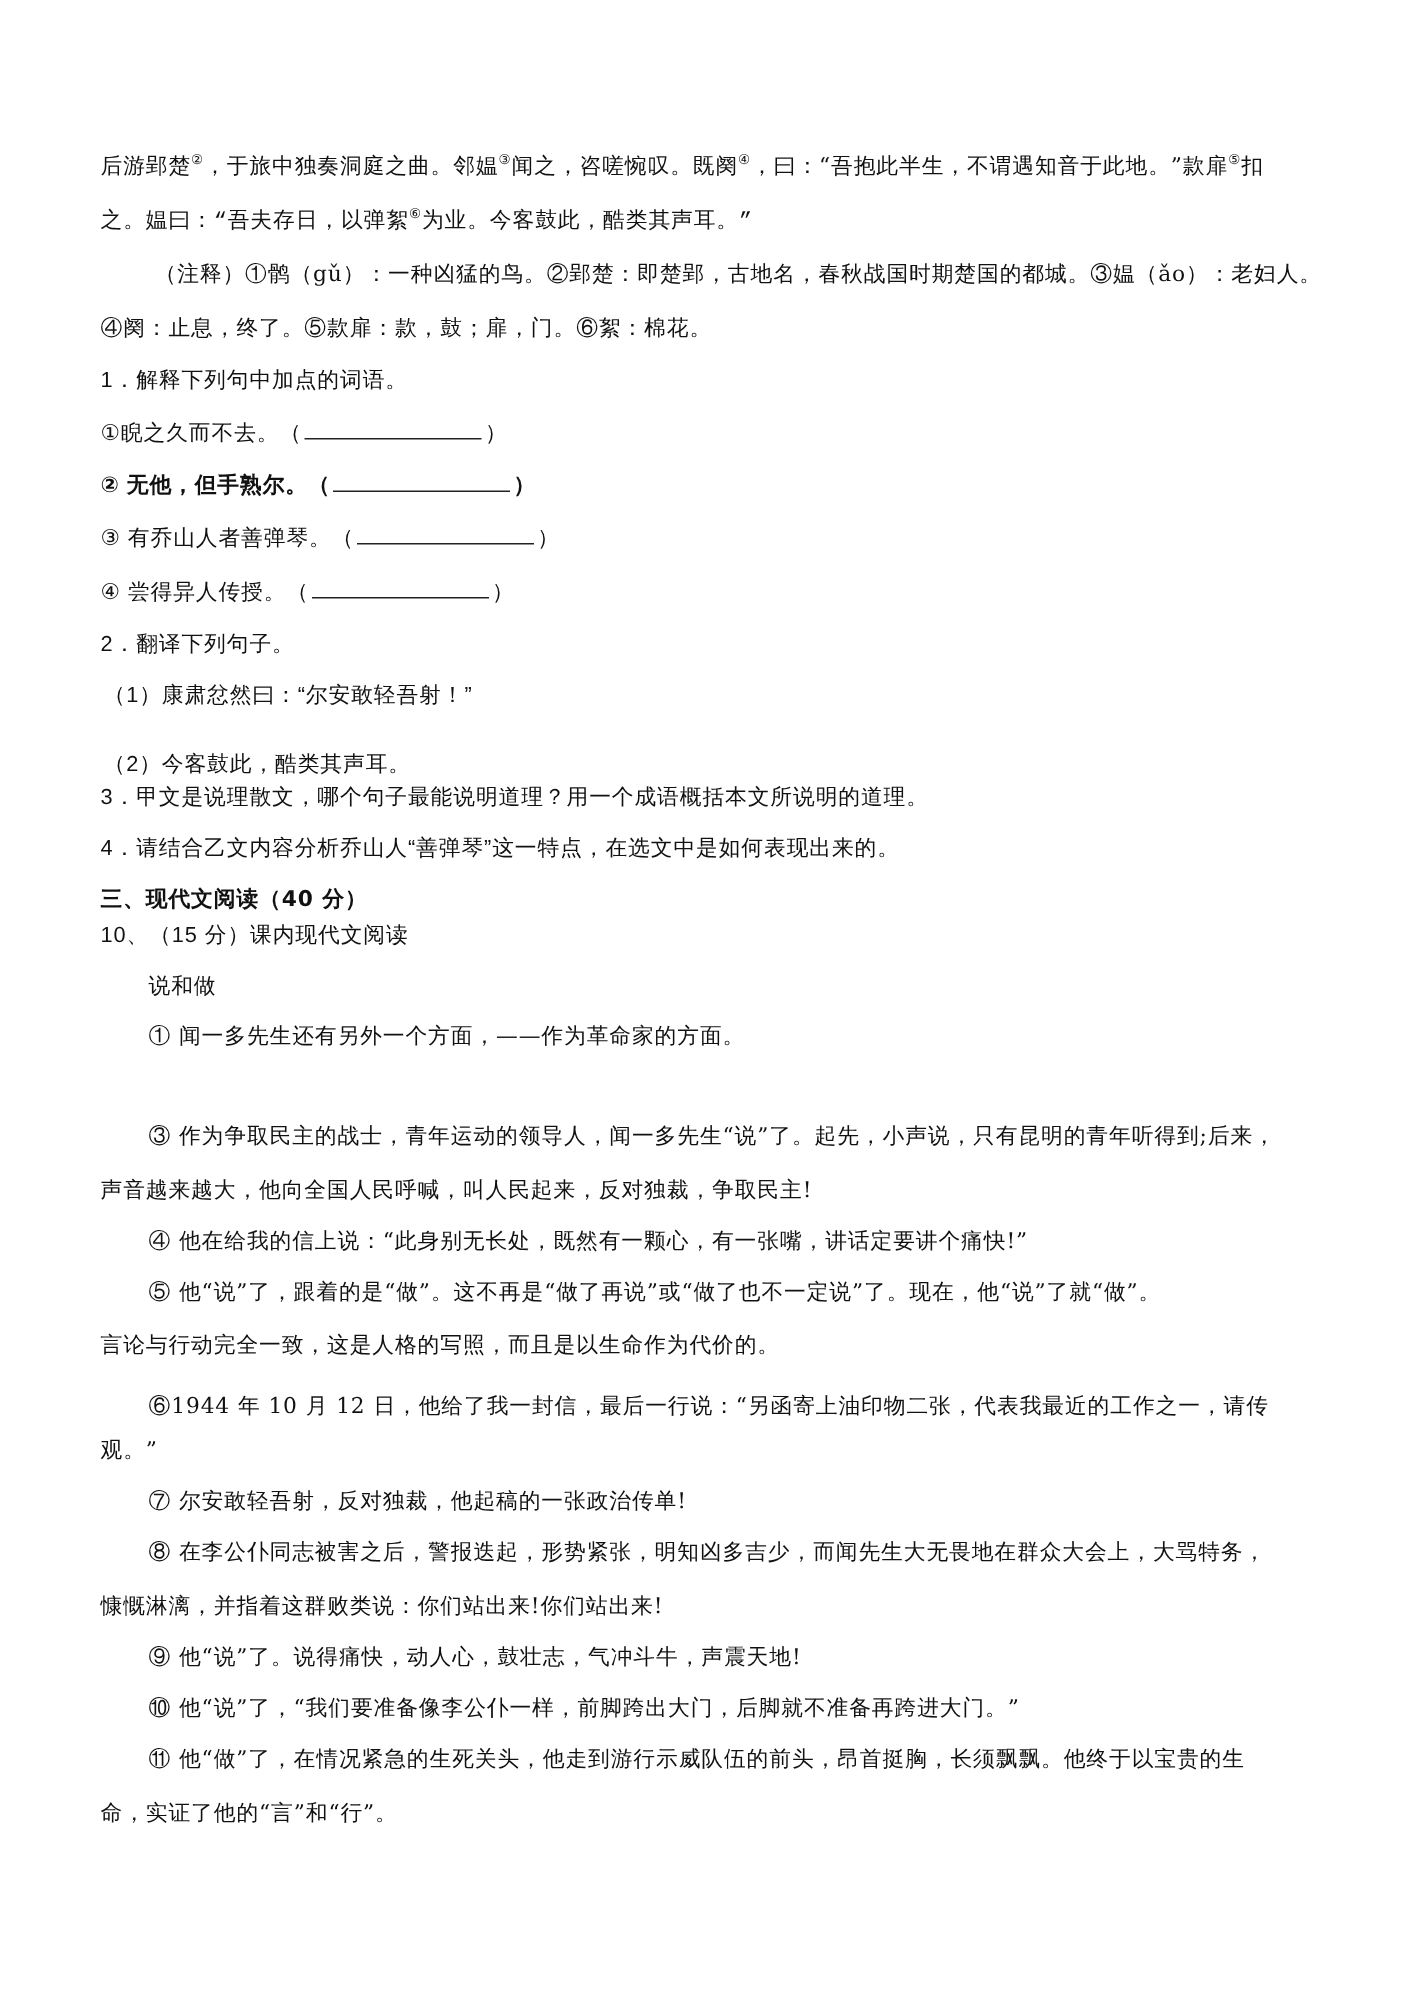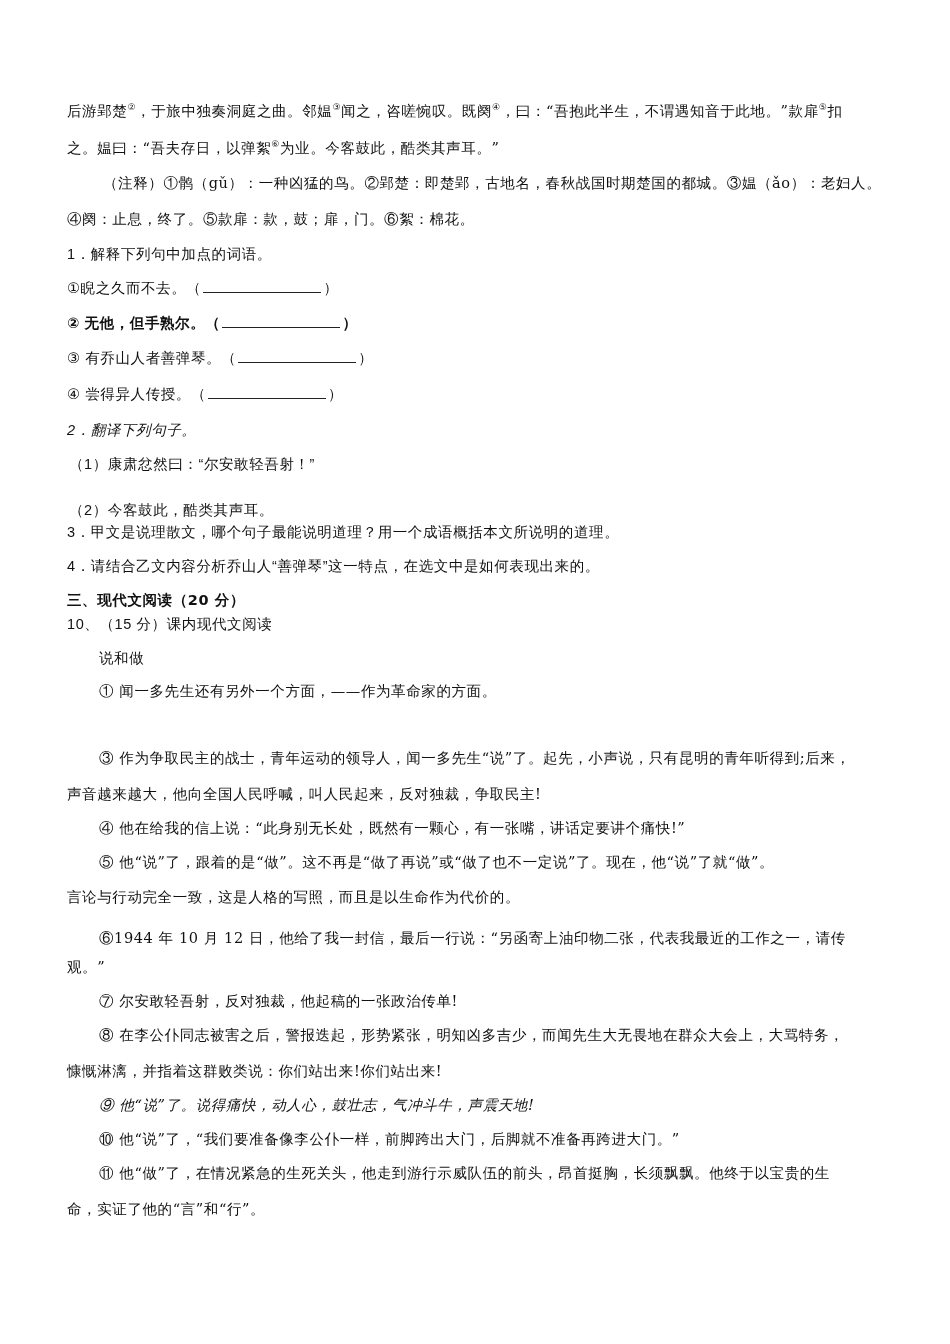--- a/index.html
+++ b/index.html
@@ -24,60 +24,60 @@
     .sans { font-family: "Liberation Sans", "DejaVu Sans", sans-serif; }
   </style>
 </head>
 <body>
 
 <div class="page">
 
   <div class="line" style="top:101px;">
     <span>后游郢楚</span><span class="sup">②</span><span>，于旅中独奏洞庭之曲。邻媪</span><span class="sup">③</span><span>闻之，咨嗟惋叹。既阕</span><span class="sup">④</span><span>，曰：“吾抱此半生，不谓遇知音于此地。”款扉</span><span class="sup">⑤</span><span>扣</span>
   </div>
-  <div class="line" style="top:138px;">
+  <div class="line" style="top:138px;font-family:Liberation Mono, monospace;">
     <span>之。媪曰：“吾夫存日，以弹絮</span><span class="sup">⑥</span><span>为业。今客鼓此，酷类其声耳。”</span>
   </div>
 
   <div class="line indent" style="top:173px;">（注释）①鹘（gǔ）：一种凶猛的鸟。②郢楚：即楚郢，古地名，春秋战国时期楚国的都城。③媪（ǎo）：老妇人。</div>
   <div class="line" style="top:209px;">④阕：止息，终了。⑤款扉：款，鼓；扉，门。⑥絮：棉花。</div>
 
   <div class="line sans" style="top:244px;">1．解释下列句中加点的词语。</div>
   <div class="line sans" style="top:278px;">
     <span>①睨之久而不去。（</span><span class="blank"></span><span>）</span>
   </div>
   <div class="line sans" style="top:313px;font-weight:bold;">
     <span>② 无他，但手熟尔。（</span><span class="blank"></span><span>）</span>
   </div>
   <div class="line sans" style="top:348px;text-align:right;">
     <span>③ 有乔山人者善弹琴。（</span><span class="blank"></span><span>）</span>
   </div>
   <div class="line sans" style="top:384px;">
     <span>④ 尝得异人传授。（</span><span class="blank"></span><span>）</span>
   </div>
 
-  <div class="line sans" style="top:420px;font-style:italic;">2．翻译下列句子。</div>
+  <div class="line sans" style="top:420px;">2．翻译下列句子。</div>
   <div class="line sans" style="left:48px; top:454px;">（1）康肃忿然曰：“尔安敢轻吾射！”</div>
   <div class="line sans" style="left:48px; top:500px;">（2）今客鼓此，酷类其声耳。</div>
   <div class="line sans" style="top:522px;">3．甲文是说理散文，哪个句子最能说明道理？用一个成语概括本文所说明的道理。</div>
   <div class="line sans" style="top:556px;">4．请结合乙文内容分析乔山人“善弹琴”这一特点，在选文中是如何表现出来的。</div>
 
-  <div class="line bold" style="top:590px;">三、现代文阅读（20 分）</div>
+  <div class="line bold" style="top:590px;">三、现代文阅读（40 分）</div>
   <div class="line sans" style="top:614px;">10、（15 分）课内现代文阅读</div>
   <div class="line indent2" style="top:648px;">说和做</div>
 
   <div class="line indent2" style="top:681px;">① 闻一多先生还有另外一个方面，——作为革命家的方面。</div>
   <div class="line indent2" style="top:748px;">③ 作为争取民主的战士，青年运动的领导人，闻一多先生“说”了。起先，小声说，只有昆明的青年听得到;后来，</div>
   <div class="line" style="top:784px;">声音越来越大，他向全国人民呼喊，叫人民起来，反对独裁，争取民主!</div>
   <div class="line indent2" style="top:818px;">④ 他在给我的信上说：“此身别无长处，既然有一颗心，有一张嘴，讲话定要讲个痛快!”</div>
   <div class="line indent2" style="top:852px;">⑤ 他“说”了，跟着的是“做”。这不再是“做了再说”或“做了也不一定说”了。现在，他“说”了就“做”。</div>
   <div class="line" style="top:887px;">言论与行动完全一致，这是人格的写照，而且是以生命作为代价的。</div>
   <div class="line indent2" style="top:928px;">⑥1944 年 10 月 12 日，他给了我一封信，最后一行说：“另函寄上油印物二张，代表我最近的工作之一，请传</div>
   <div class="line" style="top:957px;">观。”</div>
   <div class="line indent2" style="top:991px;">⑦ 尔安敢轻吾射，反对独裁，他起稿的一张政治传单!</div>
   <div class="line indent2" style="top:1025px;">⑧ 在李公仆同志被害之后，警报迭起，形势紧张，明知凶多吉少，而闻先生大无畏地在群众大会上，大骂特务，</div>
   <div class="line" style="top:1061px;">慷慨淋漓，并指着这群败类说：你们站出来!你们站出来!</div>
-  <div class="line indent2" style="top:1095px;font-style:italic;">⑨ 他“说”了。说得痛快，动人心，鼓壮志，气冲斗牛，声震天地!</div>
+  <div class="line indent2" style="top:1095px;">⑨ 他“说”了。说得痛快，动人心，鼓壮志，气冲斗牛，声震天地!</div>
   <div class="line indent2" style="top:1129px;">⑩ 他“说”了，“我们要准备像李公仆一样，前脚跨出大门，后脚就不准备再跨进大门。”</div>
   <div class="line indent2" style="top:1163px;">⑪ 他“做”了，在情况紧急的生死关头，他走到游行示威队伍的前头，昂首挺胸，长须飘飘。他终于以宝贵的生</div>
   <div class="line" style="top:1199px;">命，实证了他的“言”和“行”。</div>
 
 </div>
 
 </body></html>

